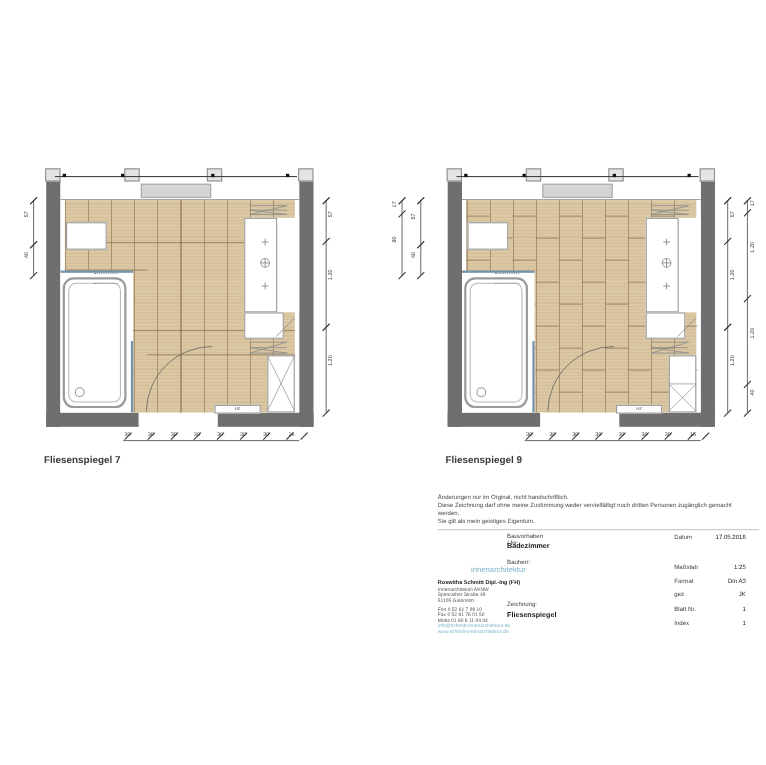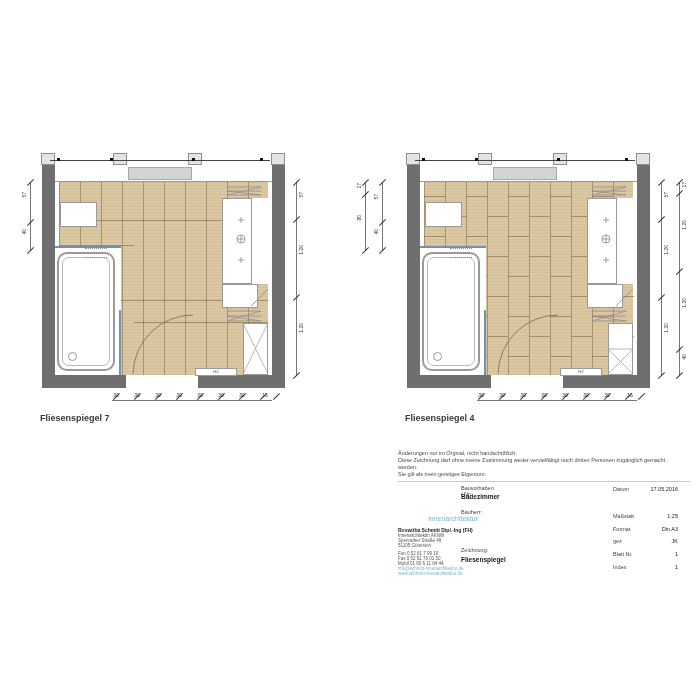--- a/index.html
+++ b/index.html
@@ -347,21 +347,21 @@
       <div class="ht" style="left:160px;"></div>
       <span class="hlab" style="left:-3px;">30</span>
       <span class="hlab" style="left:18px;">30</span>
       <span class="hlab" style="left:39px;">30</span>
       <span class="hlab" style="left:60px;">30</span>
       <span class="hlab" style="left:81px;">30</span>
       <span class="hlab" style="left:102px;">30</span>
       <span class="hlab" style="left:123px;">30</span>
       <span class="hlab" style="left:146px;">16</span>
     </div>
-    <div class="plan-label">Fliesenspiegel 4</div>
+    <div class="plan-label">Fliesenspiegel 9</div>
   </div>
 
   <div id="titleblock">
     <div class="notes">
       <div>Änderungen nur im Orginal, nicht handschriftlich.</div>
       <div>Diese Zeichnung darf ohne meine Zustimmung weder vervielfältigt noch dritten Personen zugänglich gemacht</div>
       <div>werden.</div>
       <div>Sie gilt als mein geistiges Eigentum.</div>
     </div>
     <div class="tb-rule"></div>

